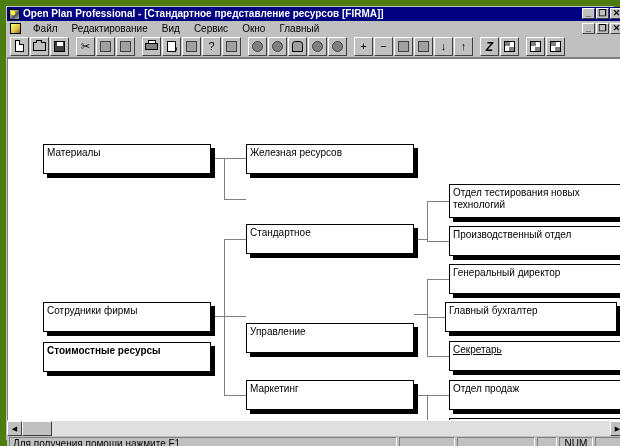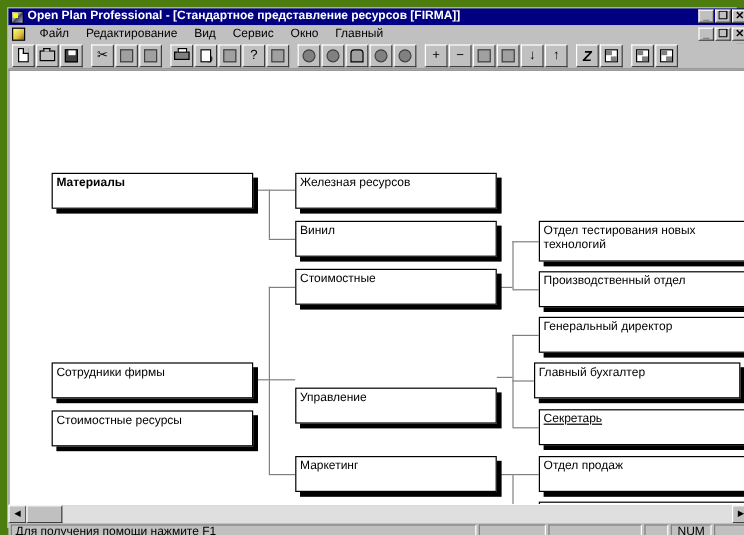--- a/index.html
+++ b/index.html
@@ -323,52 +323,49 @@
         <div class="ln v" style="left: 419px; top: 220px; height: 77px;"></div>
         <div class="ln h" style="left: 419px; top: 220px; width: 22px;"></div>
         <div class="ln h" style="left: 419px; top: 258px; width: 22px;"></div>
         <div class="ln h" style="left: 419px; top: 297px; width: 22px;"></div>
         <div class="ln h" style="left: 406px; top: 336px; width: 13px;"></div>
         <div class="ln v" style="left: 419px; top: 336px; height: 38px;"></div>
         <div class="ln h" style="left: 419px; top: 336px; width: 22px;"></div>
         <div class="ln h" style="left: 613px; top: 142px; width: 5px;"></div>
         <div class="ln h" style="left: 613px; top: 182px; width: 5px;"></div>
         <div class="ln h" style="left: 613px; top: 336px; width: 5px;"></div>
-        <div class="node" style="left: 35px; top: 85px; width: 168px; height: 30px; font-weight: bold;">
+        <div class="node" style="left: 35px; top: 85px; width: 168px; height: 30px;">
           <span class="lbl">Материалы</span>
         </div>
         <div class="node" style="left: 238px; top: 85px; width: 168px; height: 30px;">
           <span class="lbl">Железная ресурсов</span>
-        </div>
-        <div class="node" style="left: 238px; top: 125px; width: 168px; height: 30px;">
-          <span class="lbl">Винил</span>
         </div>
         <div class="node" style="left: 441px; top: 125px; width: 172px; height: 34px;">
           <span class="lbl">Отдел тестирования новых
 технологий</span>
         </div>
         <div class="node" style="left: 238px; top: 165px; width: 168px; height: 30px;">
-          <span class="lbl">Стоимостные</span>
+          <span class="lbl">Стандартное</span>
         </div>
         <div class="node" style="left: 441px; top: 167px; width: 172px; height: 30px;">
           <span class="lbl">Производственный отдел</span>
         </div>
         <div class="node" style="left: 441px; top: 205px; width: 172px; height: 30px;">
           <span class="lbl">Генеральный директор</span>
         </div>
         <div class="node" style="left: 35px; top: 243px; width: 168px; height: 30px;">
           <span class="lbl">Сотрудники фирмы</span>
         </div>
         <div class="node" style="left: 238px; top: 240px; width: 168px; height: 30px; margin-top: 24px;">
           <span class="lbl">Управление</span>
         </div>
         <div class="node" style="left: 437px; top: 243px; width: 172px; height: 30px;">
           <span class="lbl">Главный бухгалтер</span>
         </div>
-        <div class="node" style="left: 35px; top: 283px; width: 168px; height: 30px;">
+        <div class="node" style="left: 35px; top: 283px; width: 168px; height: 30px; font-weight: bold;">
           <span class="lbl">Стоимостные ресурсы</span>
         </div>
         <div class="node" style="left: 441px; top: 282px; width: 172px; height: 30px; text-decoration: underline;">
           <span class="lbl">Секретарь</span>
         </div>
         <div class="node" style="left: 238px; top: 321px; width: 168px; height: 30px;">
           <span class="lbl">Маркетинг</span>
         </div>
         <div class="node" style="left: 441px; top: 321px; width: 172px; height: 30px;">
           <span class="lbl">Отдел продаж</span>

